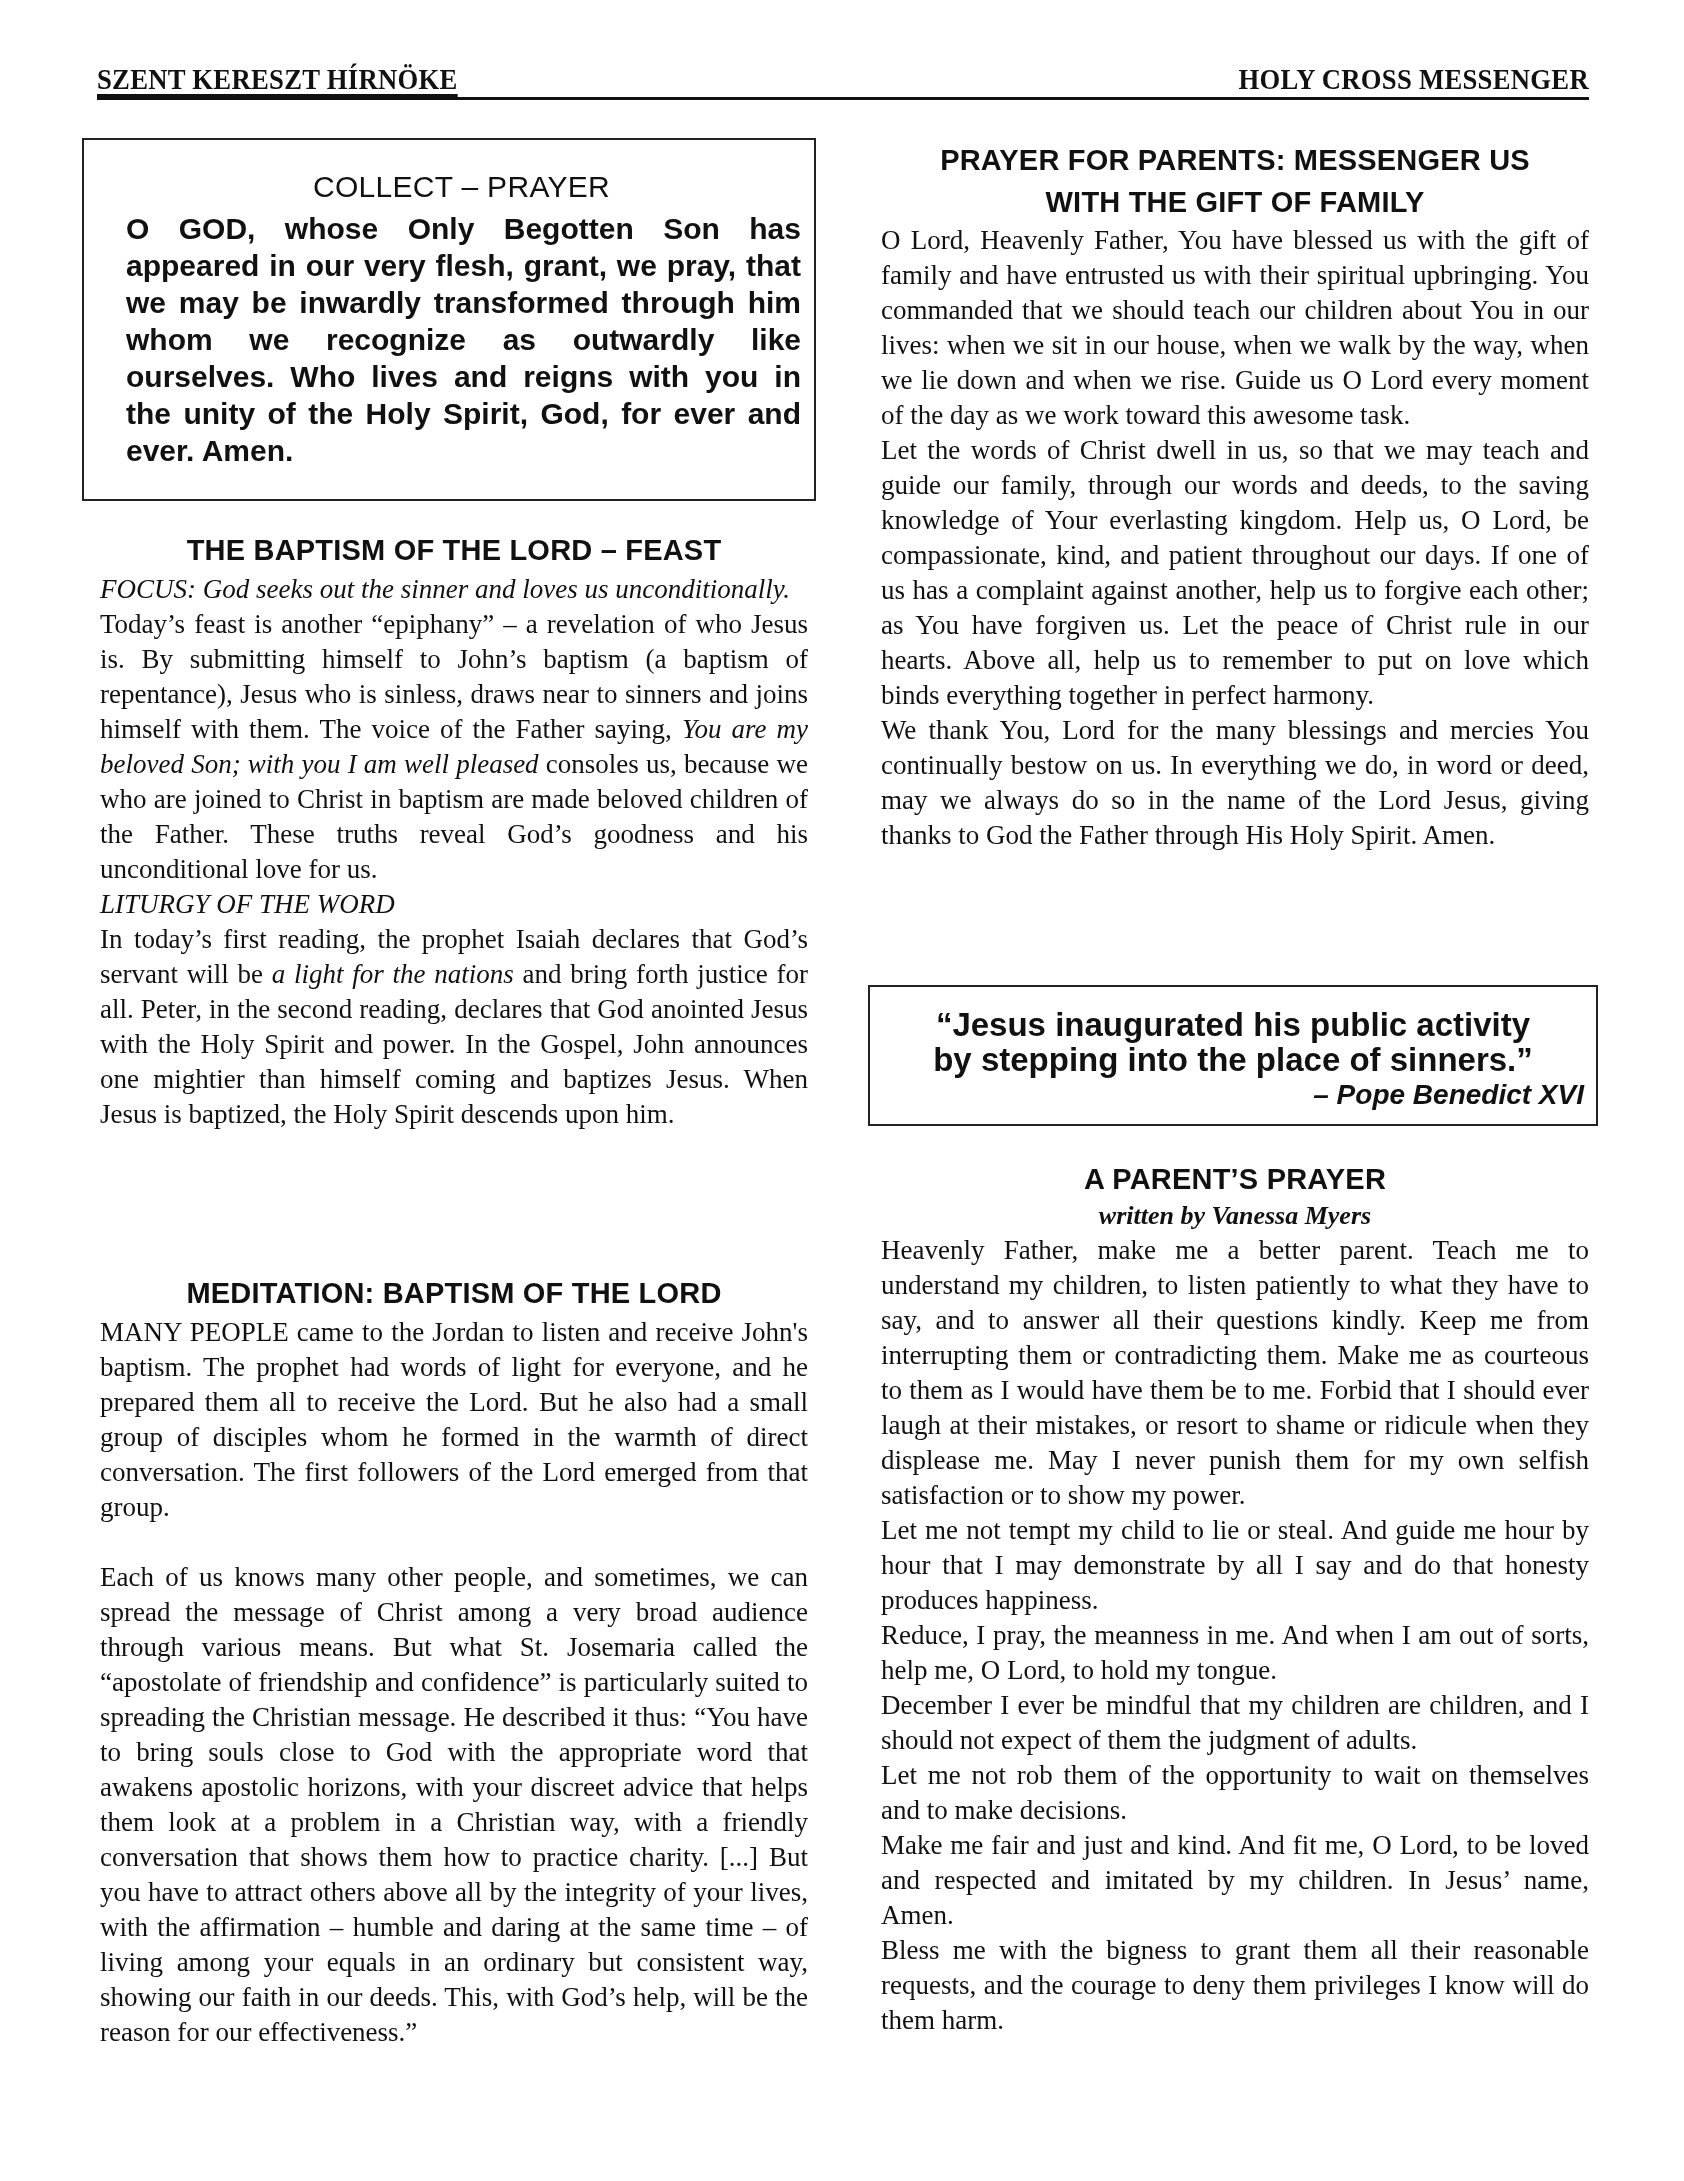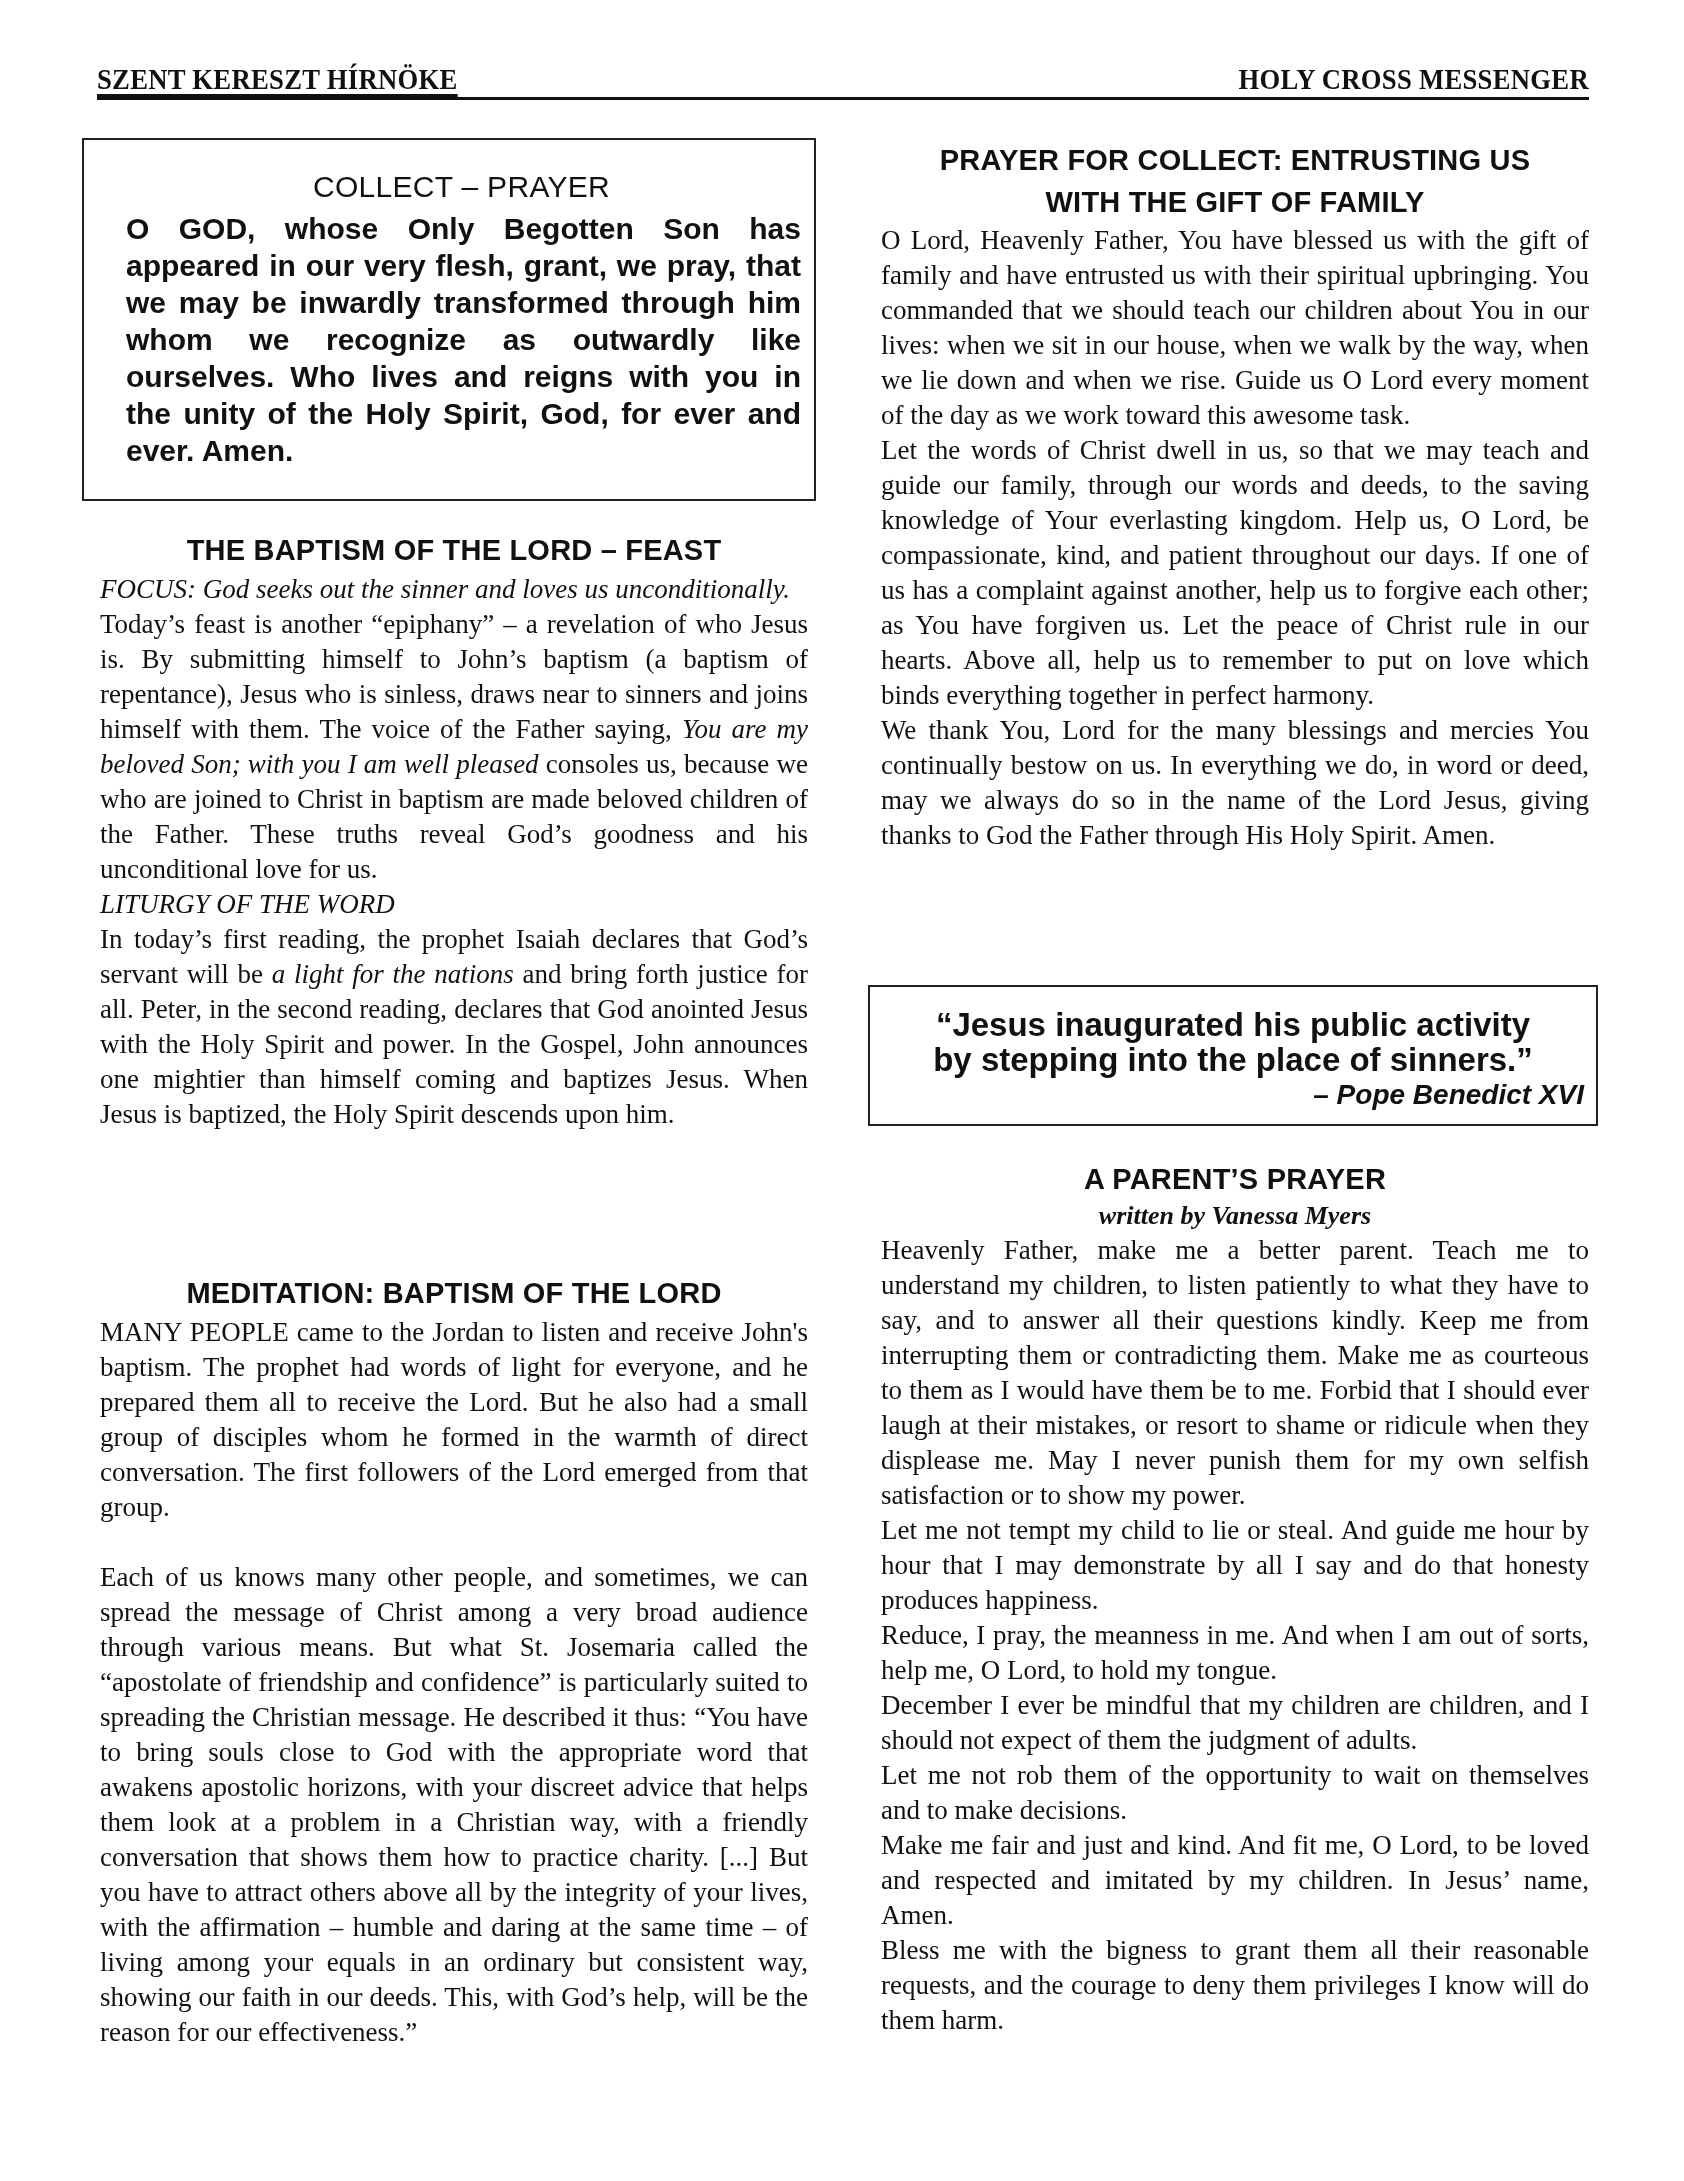--- a/index.html
+++ b/index.html
@@ -62,21 +62,21 @@
   <p><span>In today’s first reading, the prophet Isaiah declares that God’s servant will be </span><em>a light for the nations</em><span> and bring forth justice for all. Peter, in the second reading, declares that God anointed Jesus with the Holy Spirit and power. In the Gospel, John announces one mightier than himself coming and baptizes Jesus. When Jesus is baptized, the Holy Spirit descends upon him.</span></p>
 </section>
 
 <section class="meditation serif">
   <div class="sans-h">MEDITATION: BAPTISM OF THE LORD</div>
   <p>MANY PEOPLE came to the Jordan to listen and receive John's baptism. The prophet had words of light for everyone, and he prepared them all to receive the Lord. But he also had a small group of disciples whom he formed in the warmth of direct conversation. The first followers of the Lord emerged from that group.</p>
   <p class="med-p2">Each of us knows many other people, and sometimes, we can spread the message of Christ among a very broad audience through various means. But what St. Josemaria called the “apostolate of friendship and confidence” is particularly suited to spreading the Christian message. He described it thus: “You have to bring souls close to God with the appropriate word that awakens apostolic horizons, with your discreet advice that helps them look at a problem in a Christian way, with a friendly conversation that shows them how to practice charity. [...] But you have to attract others above all by the integrity of your lives, with the affirmation – humble and daring at the same time – of living among your equals in an ordinary but consistent way, showing our faith in our deeds. This, with God’s help, will be the reason for our effectiveness.”</p>
 </section>
 
 <section class="parents serif">
-  <div class="sans-h">PRAYER FOR COLLECT: ENTRUSTING US</div>
+  <div class="sans-h">PRAYER FOR PARENTS: MESSENGER US</div>
   <div class="sans-h">WITH THE GIFT OF FAMILY</div>
   <p>O Lord, Heavenly Father, You have blessed us with the gift of family and have entrusted us with their spiritual upbringing. You commanded that we should teach our children about You in our lives: when we sit in our house, when we walk by the way, when we lie down and when we rise. Guide us O Lord every moment of the day as we work toward this awesome task.</p>
   <p>Let the words of Christ dwell in us, so that we may teach and guide our family, through our words and deeds, to the saving knowledge of Your everlasting kingdom. Help us, O Lord, be compassionate, kind, and patient throughout our days. If one of us has a complaint against another, help us to forgive each other; as You have forgiven us. Let the peace of Christ rule in our hearts. Above all, help us to remember to put on love which binds everything together in perfect harmony.</p>
   <p>We thank You, Lord for the many blessings and mercies You continually bestow on us. In everything we do, in word or deed, may we always do so in the name of the Lord Jesus, giving thanks to God the Father through His Holy Spirit. Amen.</p>
 </section>
 
 <div class="quote-box">
   <div class="quote-text">
     <div>“Jesus inaugurated his public activity</div>
     <div>by stepping into the place of sinners.”</div>

